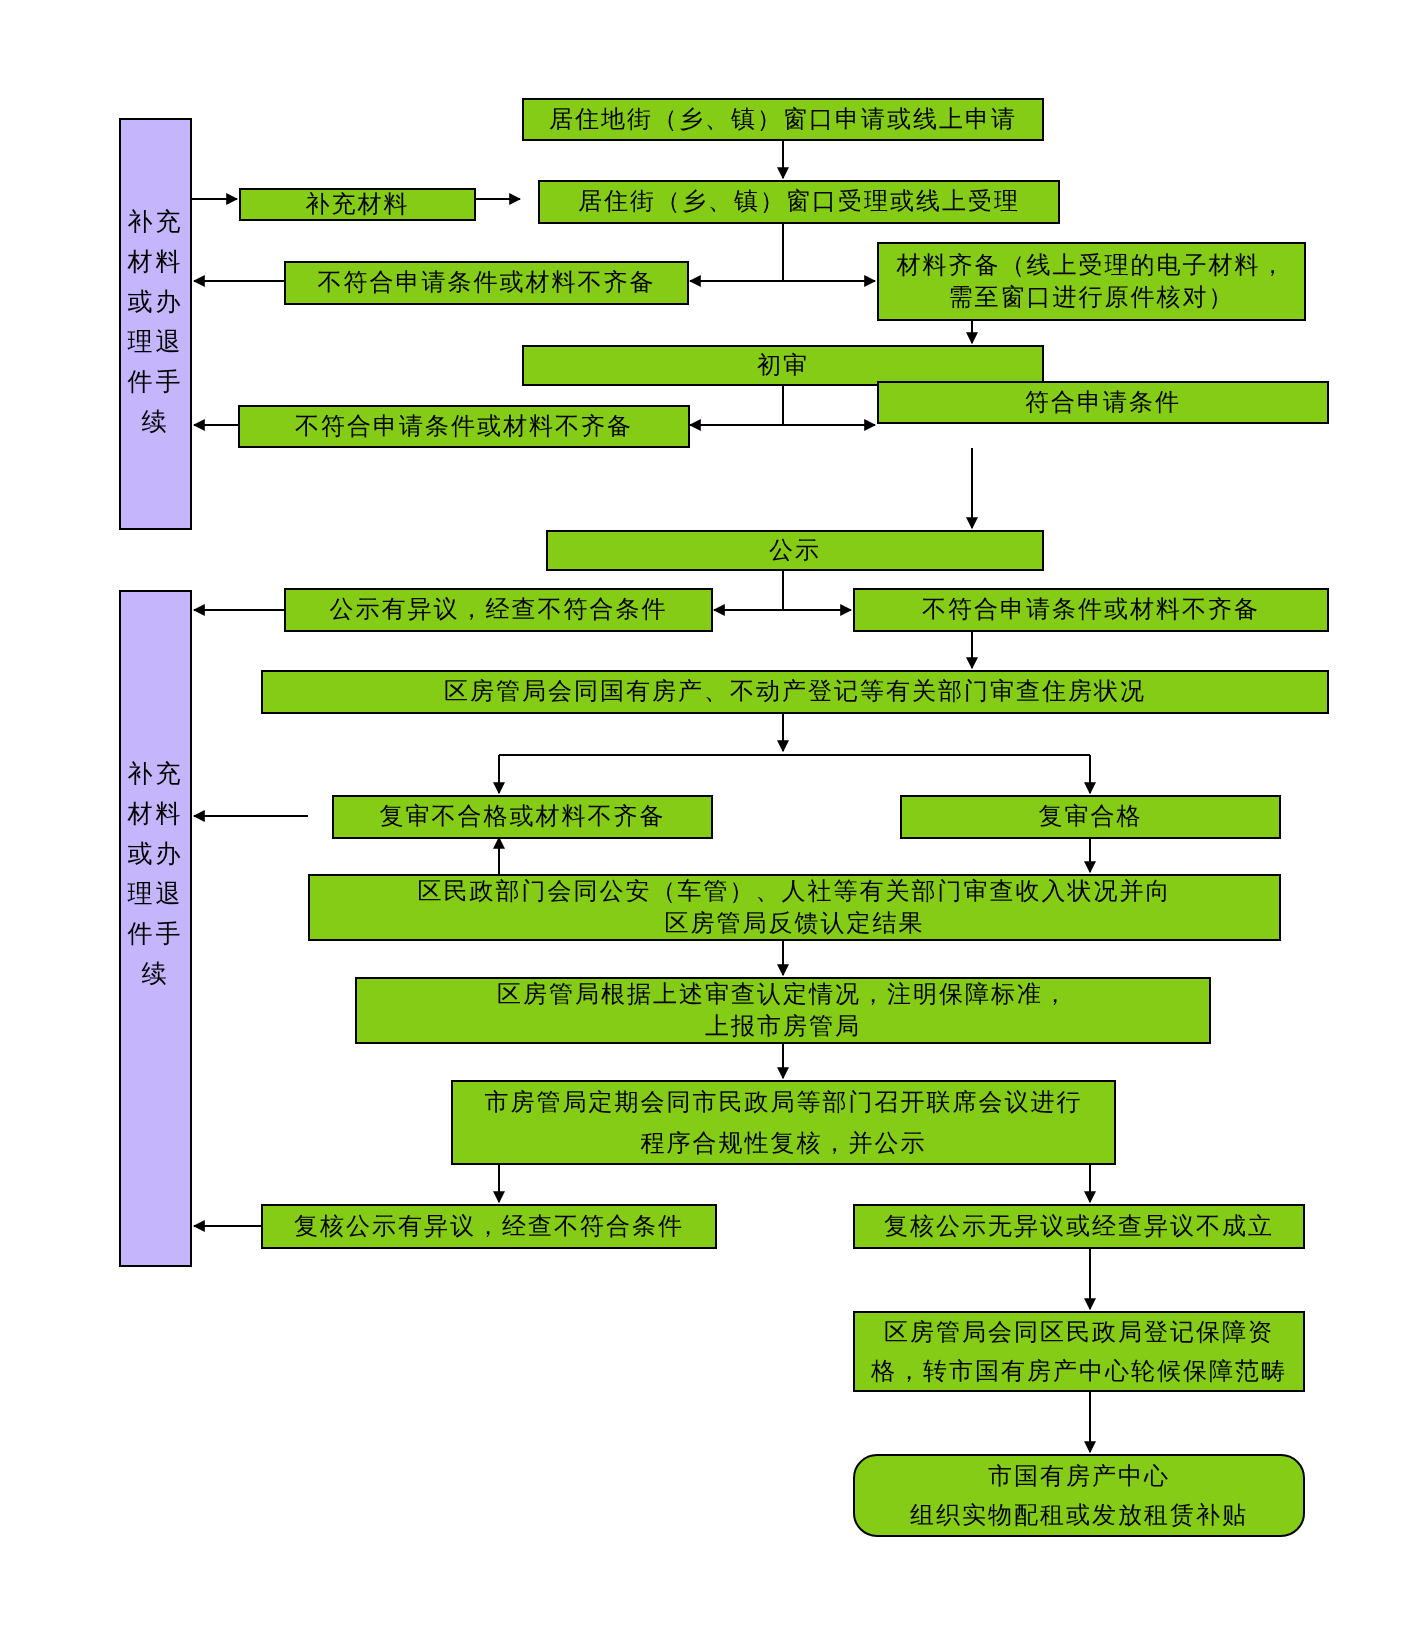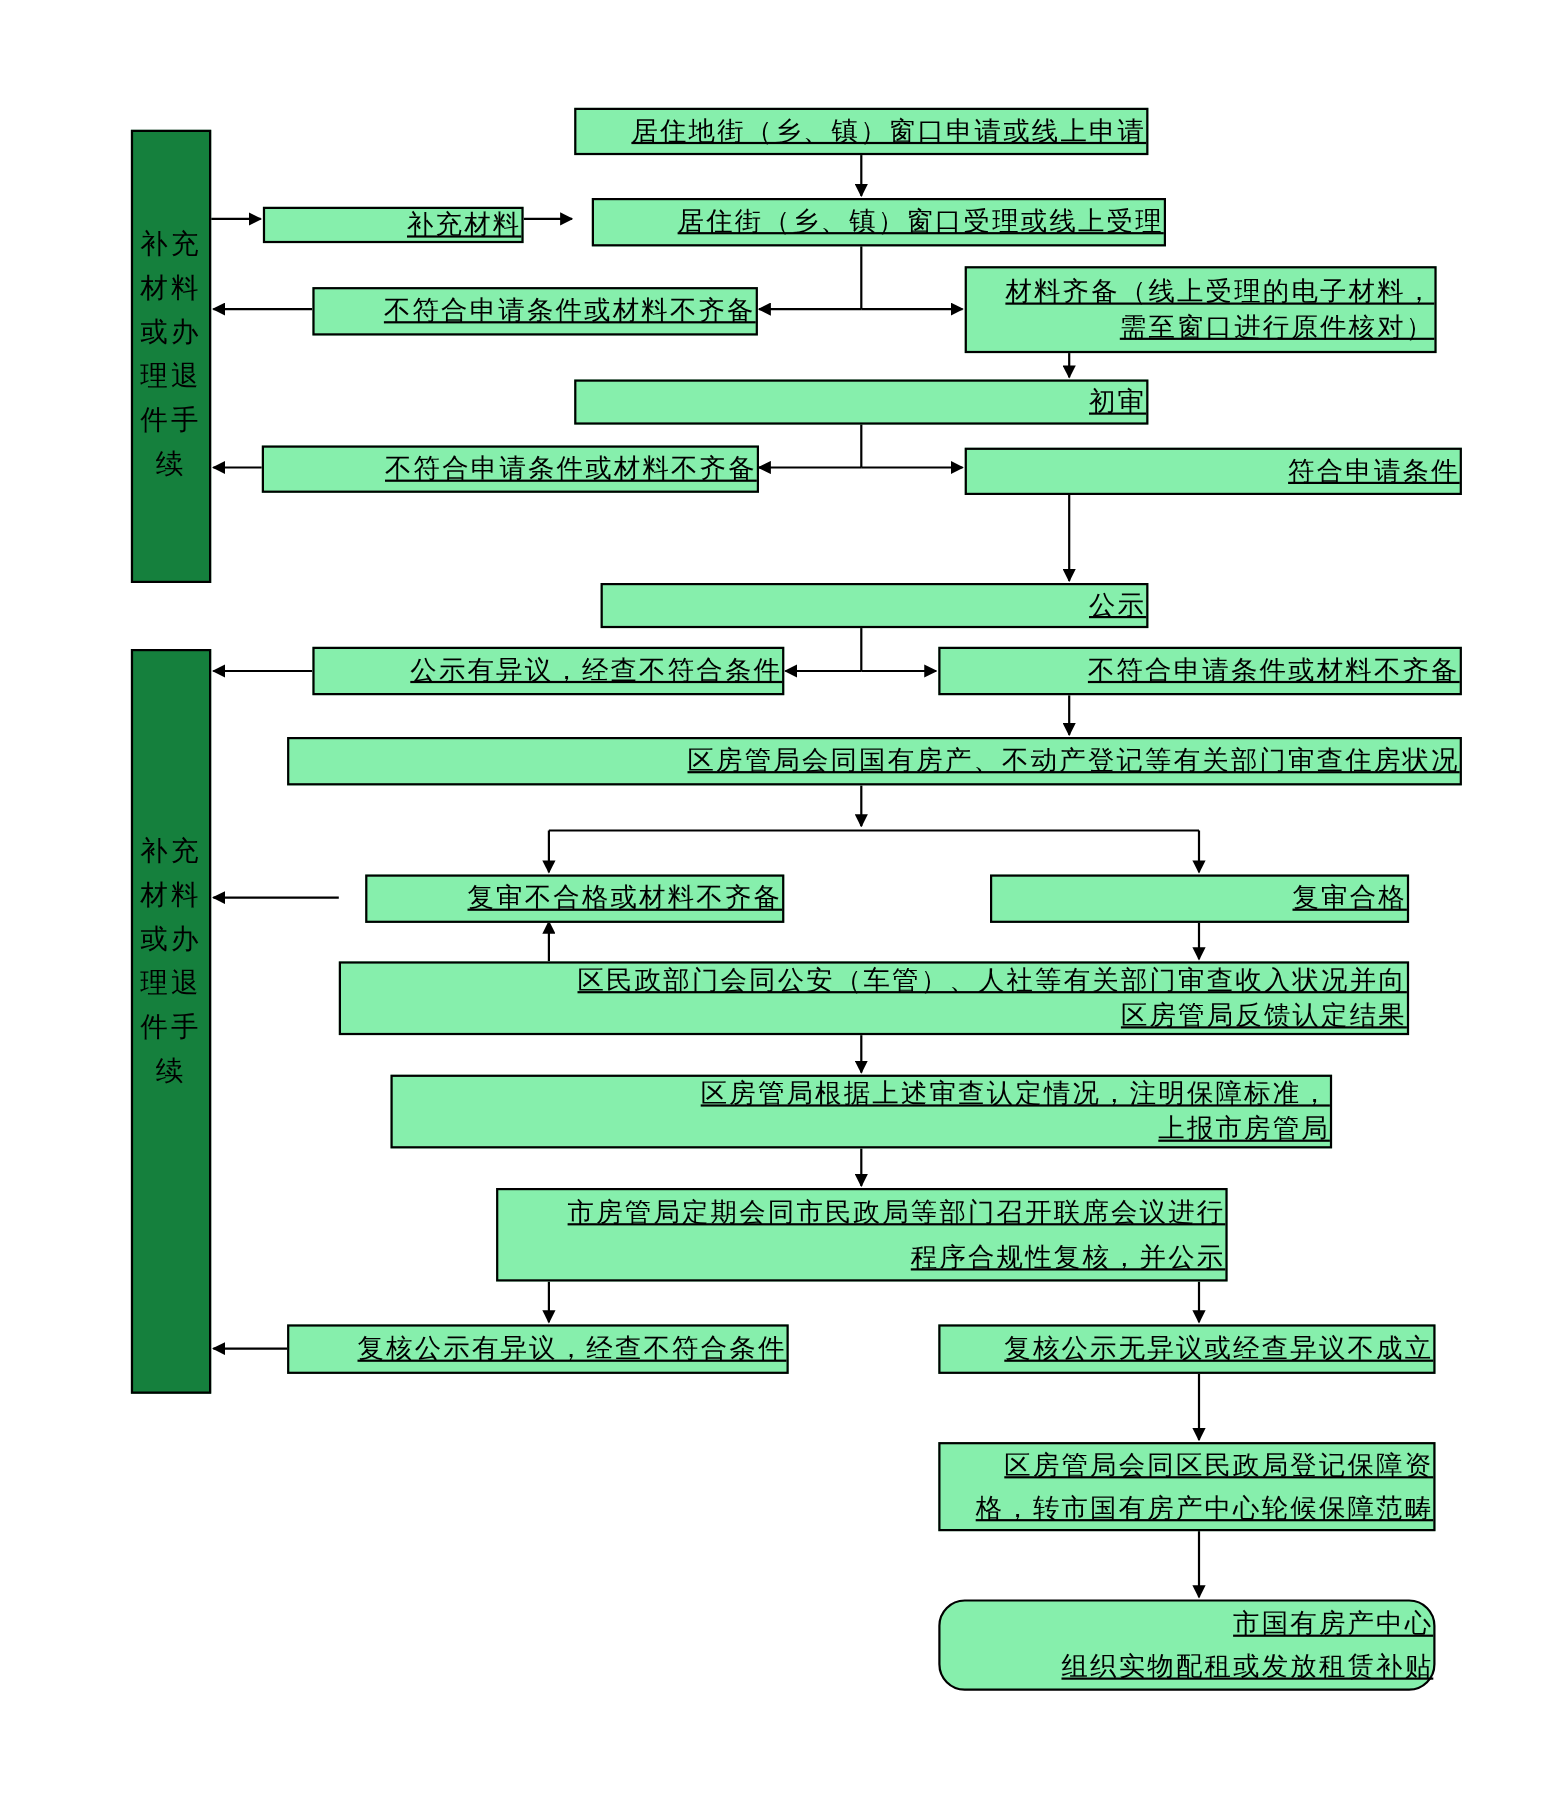--- a/index.html
+++ b/index.html
@@ -9,38 +9,37 @@
     height: 1652px;
     background: #ffffff;
     font-family: "DejaVu Serif", "Liberation Serif", serif;
     color: #000000;
     overflow: hidden;
   }
   .box {
     position: absolute;
     box-sizing: border-box;
     border: 2px solid #000;
-    background: #86efac;
+    background: #84cc16;
     display: flex;
     flex-direction: column;
-    align-items: flex-end;
+    align-items: center;
     justify-content: center;
     text-align: center;
     font-size: 24px;
     line-height: 1.3;
     letter-spacing: 2px;
     white-space: nowrap;
-    text-decoration: underline;
   }
   .box .line { display: block; }
   .side {
     position: absolute;
     box-sizing: border-box;
     border: 2px solid #000;
-    background: #15803d;
+    background: #c4b5fd;
   }
   .side-text {
     position: absolute;
     width: 100%;
     text-align: center;
     font-size: 25px;
     line-height: 40px;
     letter-spacing: 3px;
   }
   .side-text span { display: block; }
@@ -158,21 +157,21 @@
   </div>
 
   <div class="box" style="left:522px;top:345px;width:522px;height:41px;">
     <span class="line">初审</span>
   </div>
 
   <div class="box" style="left:238px;top:405px;width:452px;height:43px;">
     <span class="line">不符合申请条件或材料不齐备</span>
   </div>
 
-  <div class="box" style="left:877px;top:407px;width:452px;height:43px;">
+  <div class="box" style="left:877px;top:381px;width:452px;height:43px;">
     <span class="line">符合申请条件</span>
   </div>
 
   <div class="box" style="left:546px;top:530px;width:498px;height:41px;">
     <span class="line">公示</span>
   </div>
 
   <div class="box" style="left:284px;top:588px;width:429px;height:44px;">
     <span class="line">公示有异议，经查不符合条件</span>
   </div>

